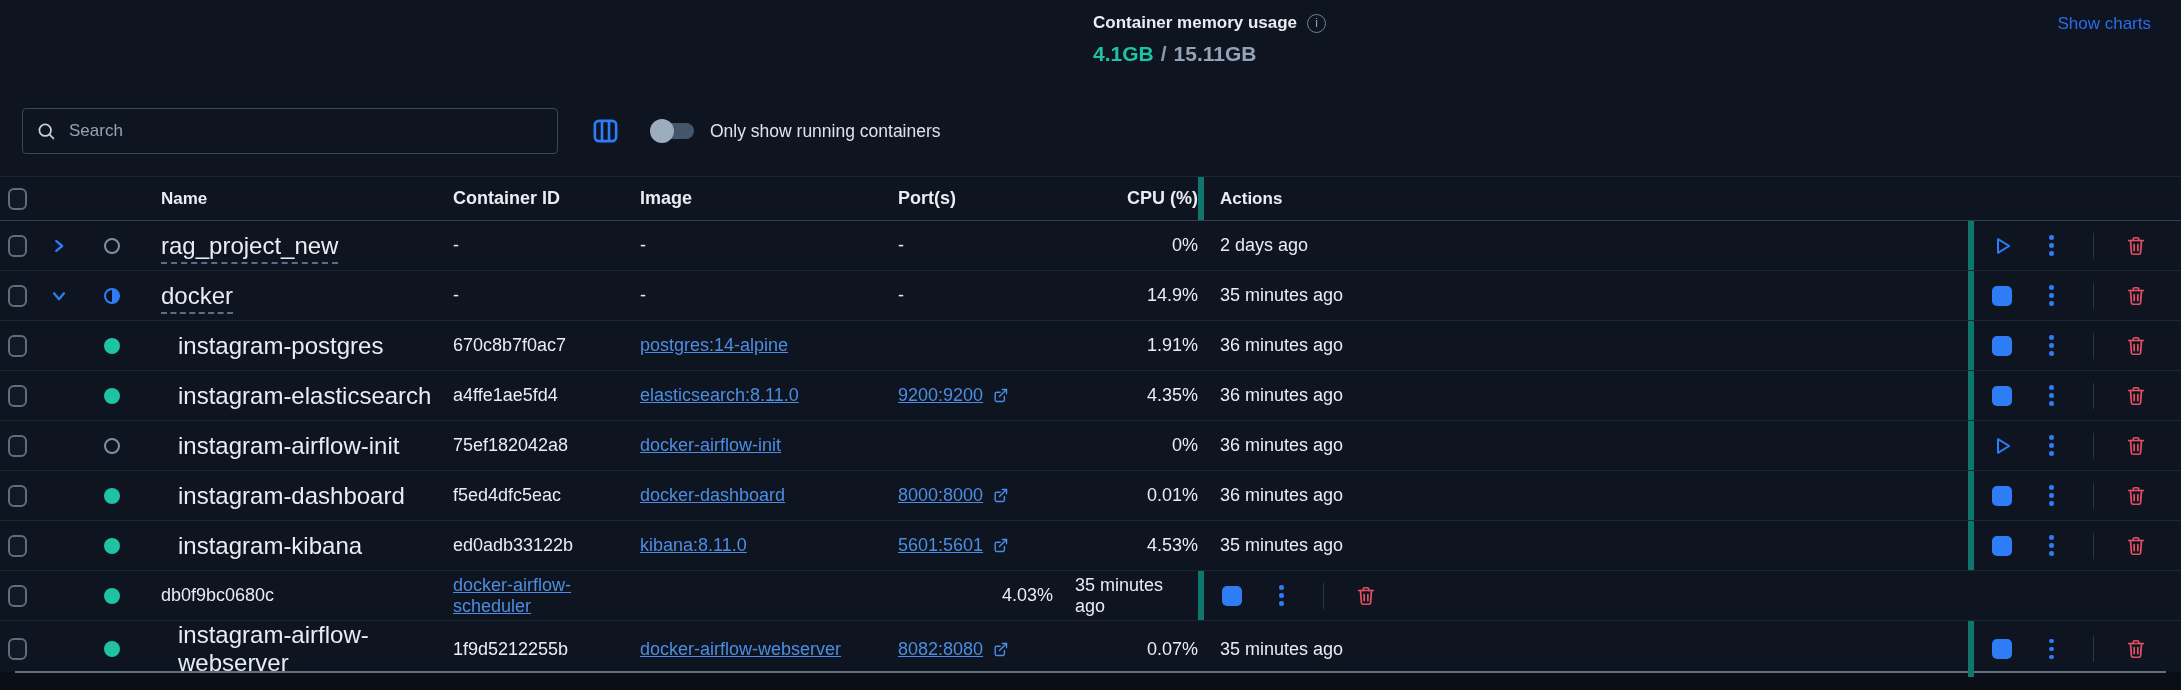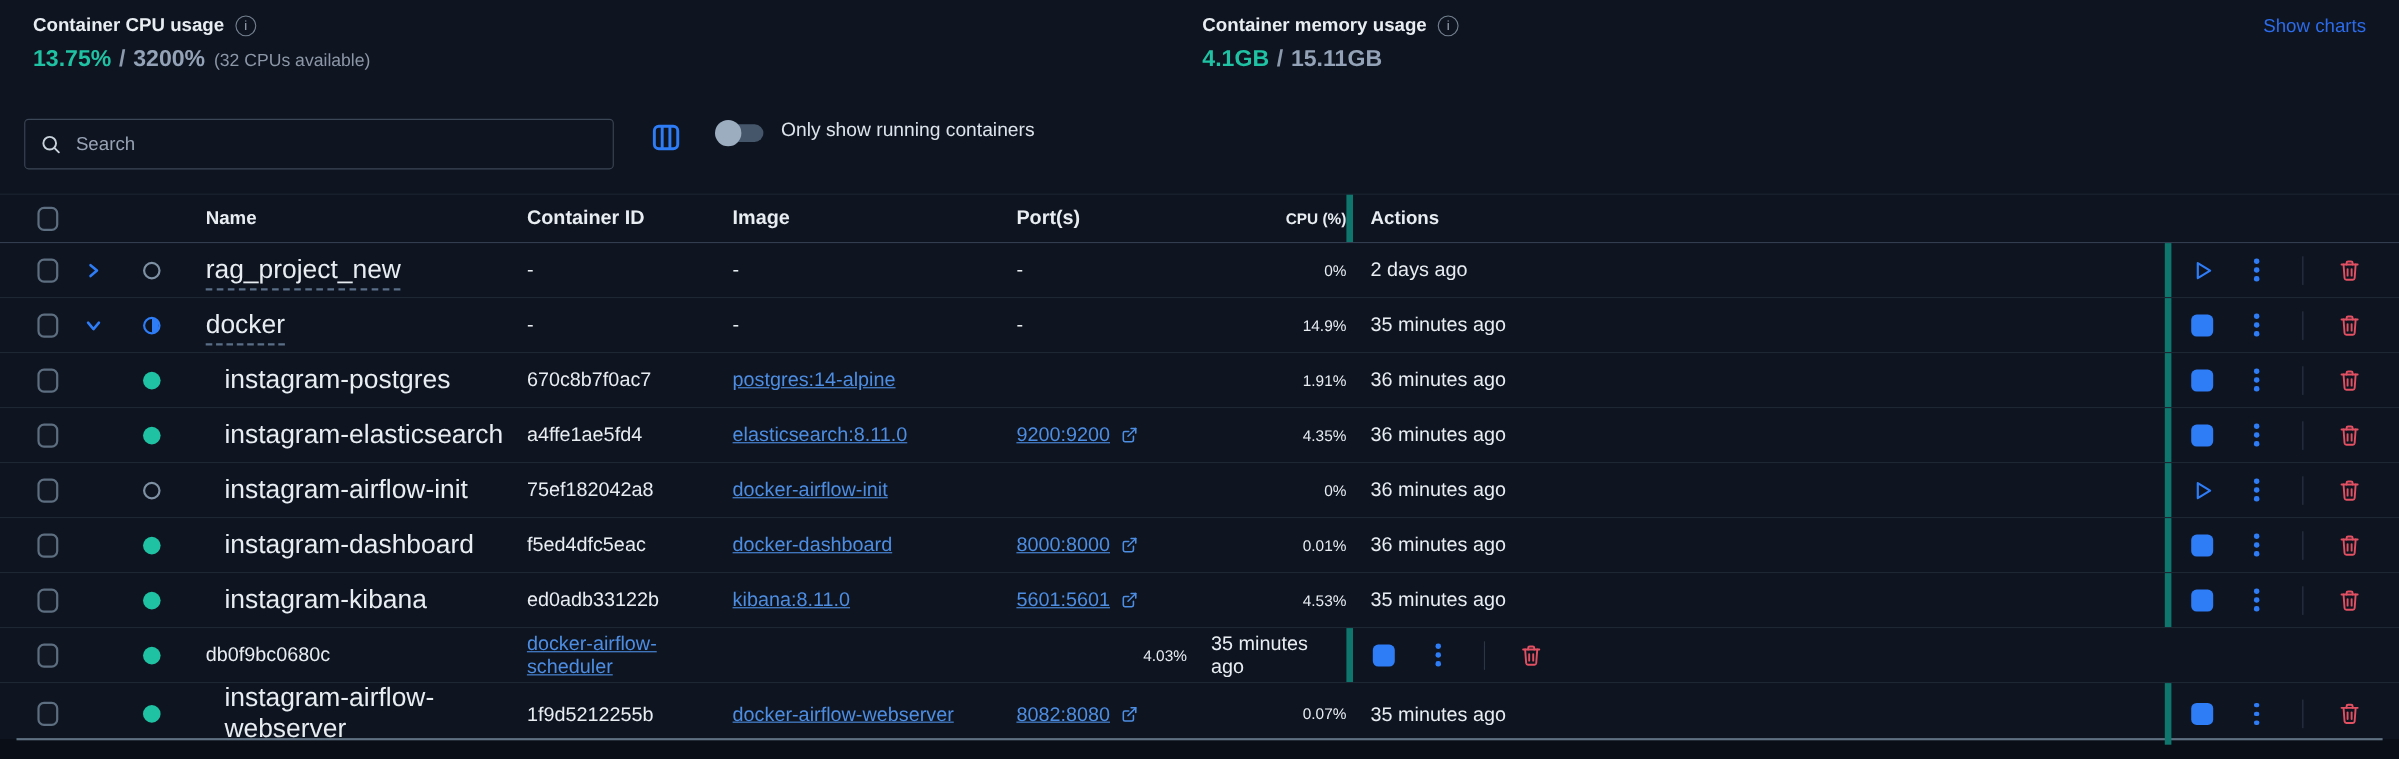--- a/index.html
+++ b/index.html
@@ -22,38 +22,38 @@
   .info::after{content:"i"}
   .stat-values{margin-top:9px;font-size:21px;font-weight:700}
   .value-used{color:var(--teal)}
   .value-sep{color:#8b99ac;margin:0 7px}
   .value-total{color:#93a2b7}
   .value-note{color:#8b96a6;font-size:16px;font-weight:400;margin-left:8px}
   .show-charts{position:absolute;top:14px;right:30px;color:var(--show-charts);font-weight:400;
                font-size:17px;cursor:pointer}
 
   
-  .toolbar{display:flex;align-items:flex-start;height:46px;padding-left:22px}
+  .toolbar{display:flex;align-items:center;height:46px;padding-left:22px}
   .searchbox{width:536px;height:46px;border:1px solid #3b4656;border-radius:4px;display:flex;
              align-items:center;padding:0 13px;gap:10px;background:transparent}
   .searchbox svg{width:21px;height:21px;stroke:#c8d1da;fill:none;stroke-width:2;stroke-linecap:round}
   .searchbox input{flex:1;background:transparent;border:none;outline:none;color:var(--text-primary);
                    font-size:17px;font-family:"Liberation Sans",sans-serif}
   .searchbox input::placeholder{color:#97a3b4}
   .colbtn{margin-left:30px;width:34px;height:34px;display:flex;align-items:center;justify-content:center;cursor:pointer}
   .colbtn svg{width:29px;height:30px;stroke:var(--accent);fill:none;stroke-width:2.2}
   .toggle{margin-left:28px;position:relative;width:46px;height:26px;cursor:pointer}
   .toggle .track{position:absolute;left:4px;top:5px;width:40px;height:16px;border-radius:8px;background:#45566b}
   .toggle .knob{position:absolute;left:0;top:1px;width:24px;height:24px;border-radius:50%;background:#9cadc0}
   .toggle-label{margin-left:14px;font-size:17.5px;color:#dde3ea}
 
   
   .table{margin-top:22px;border-top:1px solid #1b2431}
   .thead,.trow{display:grid;grid-template-columns:34px 50px 56px 292px 187px 258px 176px 145px 1fr 213px;
-               padding-left:26px;align-items:center;width:2181px}
+               align-items:center;width:2181px}
   .thead{height:44px;border-bottom:1px solid #323e50;font-weight:700;font-size:17px}
   .trow{height:50px;border-bottom:1px solid #1d2734}
   .trow:last-child{border-bottom:none}
   .table-bottom{height:0;border-top:2px solid #5f7082;margin:0 15px}
 
   .c-check,.c-chev,.c-status{display:flex;align-items:center;justify-content:center}
   .checkbox{width:19px;height:22px;border:2px solid #5d6e80;border-radius:6px;background:rgba(255,255,255,.02);cursor:pointer}
   .chev{width:18px;height:18px;stroke:var(--accent);stroke-width:2.6;fill:none;stroke-linecap:round;
         stroke-linejoin:round;cursor:pointer}
   .chev.down{transform:rotate(90deg)}
@@ -65,47 +65,38 @@
   .c-name{padding-left:21px}
   .trow.child .c-name{padding-left:38px}
   .nametext{font-size:24px;cursor:pointer}
   .nametext.underline{border-bottom:2px dashed #5a6f87;padding-bottom:3px}
   .c-id,.c-image,.c-ports{padding-left:21px;font-size:18px}
   .c-ports{display:flex;align-items:center}
   a.imagelink,a.portlink{color:var(--link);text-decoration:underline;font-size:18px;cursor:pointer}
   a.plain{color:var(--text-primary);text-decoration:none;cursor:default}
   .ext{width:17px;height:17px;stroke:var(--link);fill:none;stroke-width:2;margin-left:9px;
        stroke-linecap:round;stroke-linejoin:round;flex:none}
-  .c-cpu{text-align:right;font-size:14px}
+  .c-cpu{text-align:right;font-size:18px}
   .c-started{padding-left:22px;font-size:18px}
   .c-actions{border-left:6px solid #0f766e;height:100%;display:flex;align-items:center;padding-left:16px}
   .playbtn{width:24px;height:24px;cursor:pointer;flex:none}
   .playbtn svg{width:24px;height:24px;stroke:var(--accent);fill:none;stroke-width:2;stroke-linejoin:round}
   .stopbtn{width:20px;height:20px;border-radius:5px;background:var(--accent);cursor:pointer;flex:none;margin:0 2px}
   .kebab{margin-left:32px;display:flex;flex-direction:column;gap:3.5px;cursor:pointer;padding:3px}
   .kebab i{width:4.5px;height:4.5px;border-radius:50%;background:var(--accent)}
   .adivider{width:1px;height:26px;background:#2a3545;margin-left:36px}
   .trash{width:22px;height:22px;margin-left:31px;stroke:var(--red);fill:none;stroke-width:1.9;
          stroke-linecap:round;stroke-linejoin:round;cursor:pointer}
 </style>
 </head>
 <body>
 
 <div class="app">
 
   <div class="statsbar">
-    <div class="stat">
-      <div class="stat-label-row">
-        <span>Container CPU usage</span>
-        <span class="info"></span>
-      </div>
-      <div class="stat-values">
-        <span class="value-used">13.75%</span><span class="value-sep">/</span><span class="value-total">3200%</span><span class="value-note">(32 CPUs available)</span>
-      </div>
-    </div>
     <div class="stat memory">
       <div class="stat-label-row">
         <span>Container memory usage</span>
         <span class="info"></span>
       </div>
       <div class="stat-values">
         <span class="value-used">4.1GB</span><span class="value-sep">/</span><span class="value-total">15.11GB</span>
       </div>
     </div>
     <span class="show-charts">Show charts</span>

